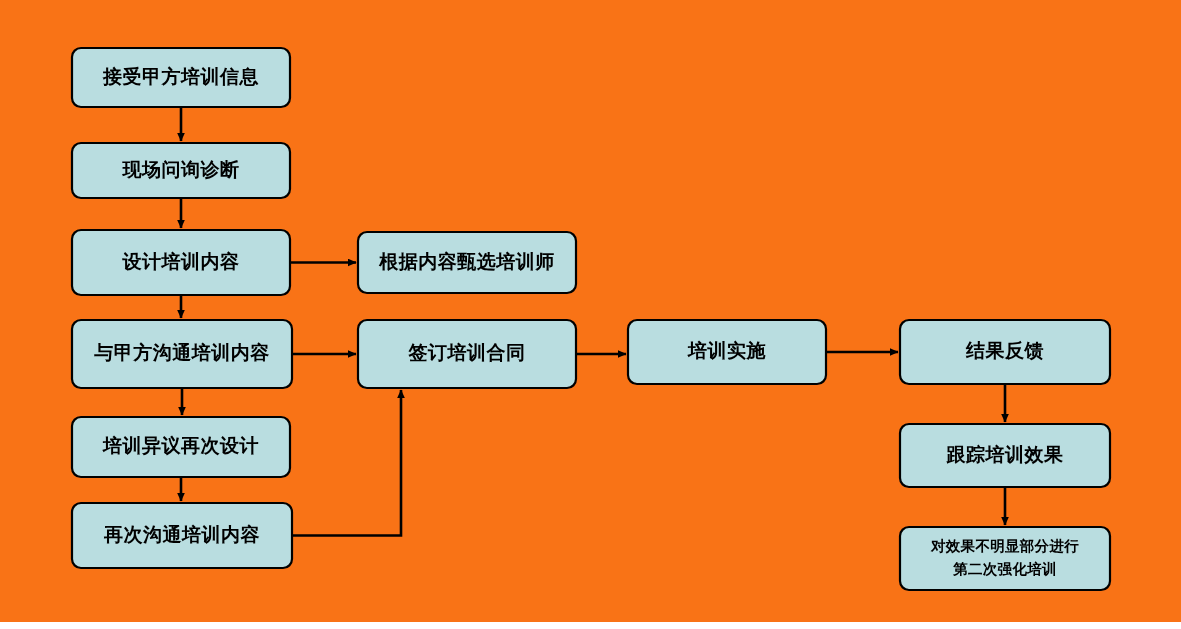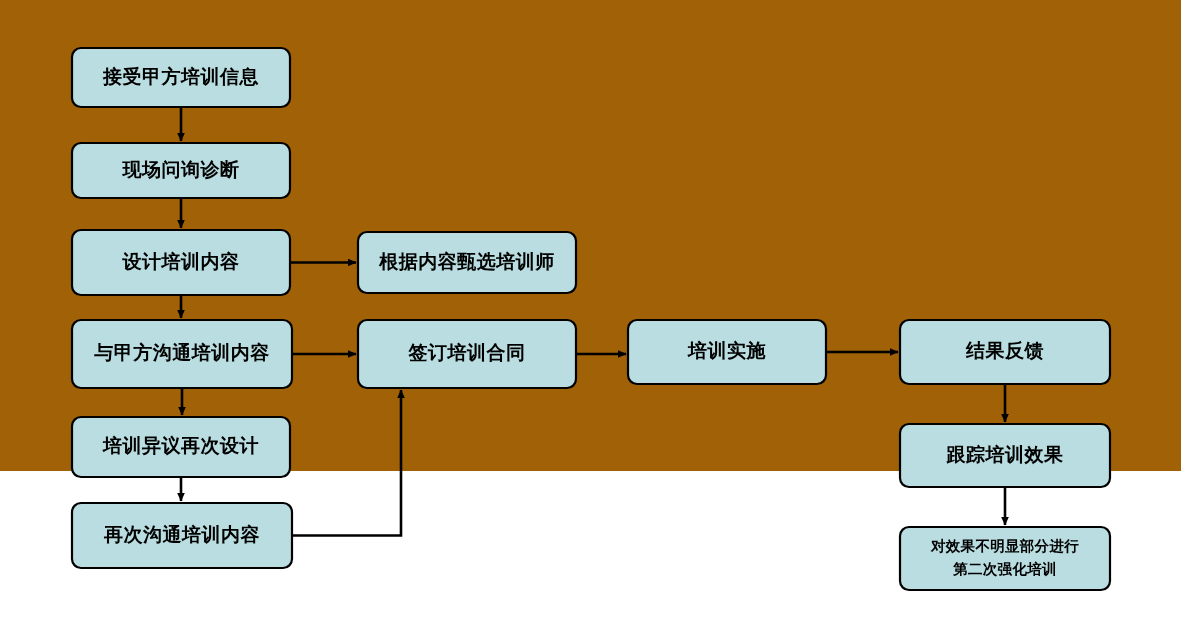--- a/index.html
+++ b/index.html
@@ -9,22 +9,22 @@
   }
   body {
     width: 1181px;
     height: 629px;
     font-family: "Liberation Serif", "DejaVu Serif", serif;
     overflow: hidden;
   }
   #flowchart-root {
     position: relative;
     width: 1181px;
-    height: 471px;
-    background: #a16207;
+    height: 622px;
+    background: #f97316;
   }
   svg.chart-svg {
     position: absolute;
     top: 0;
     left: 0;
     width: 1181px;
     height: 629px;
     display: block;
   }
   .node-rect {

